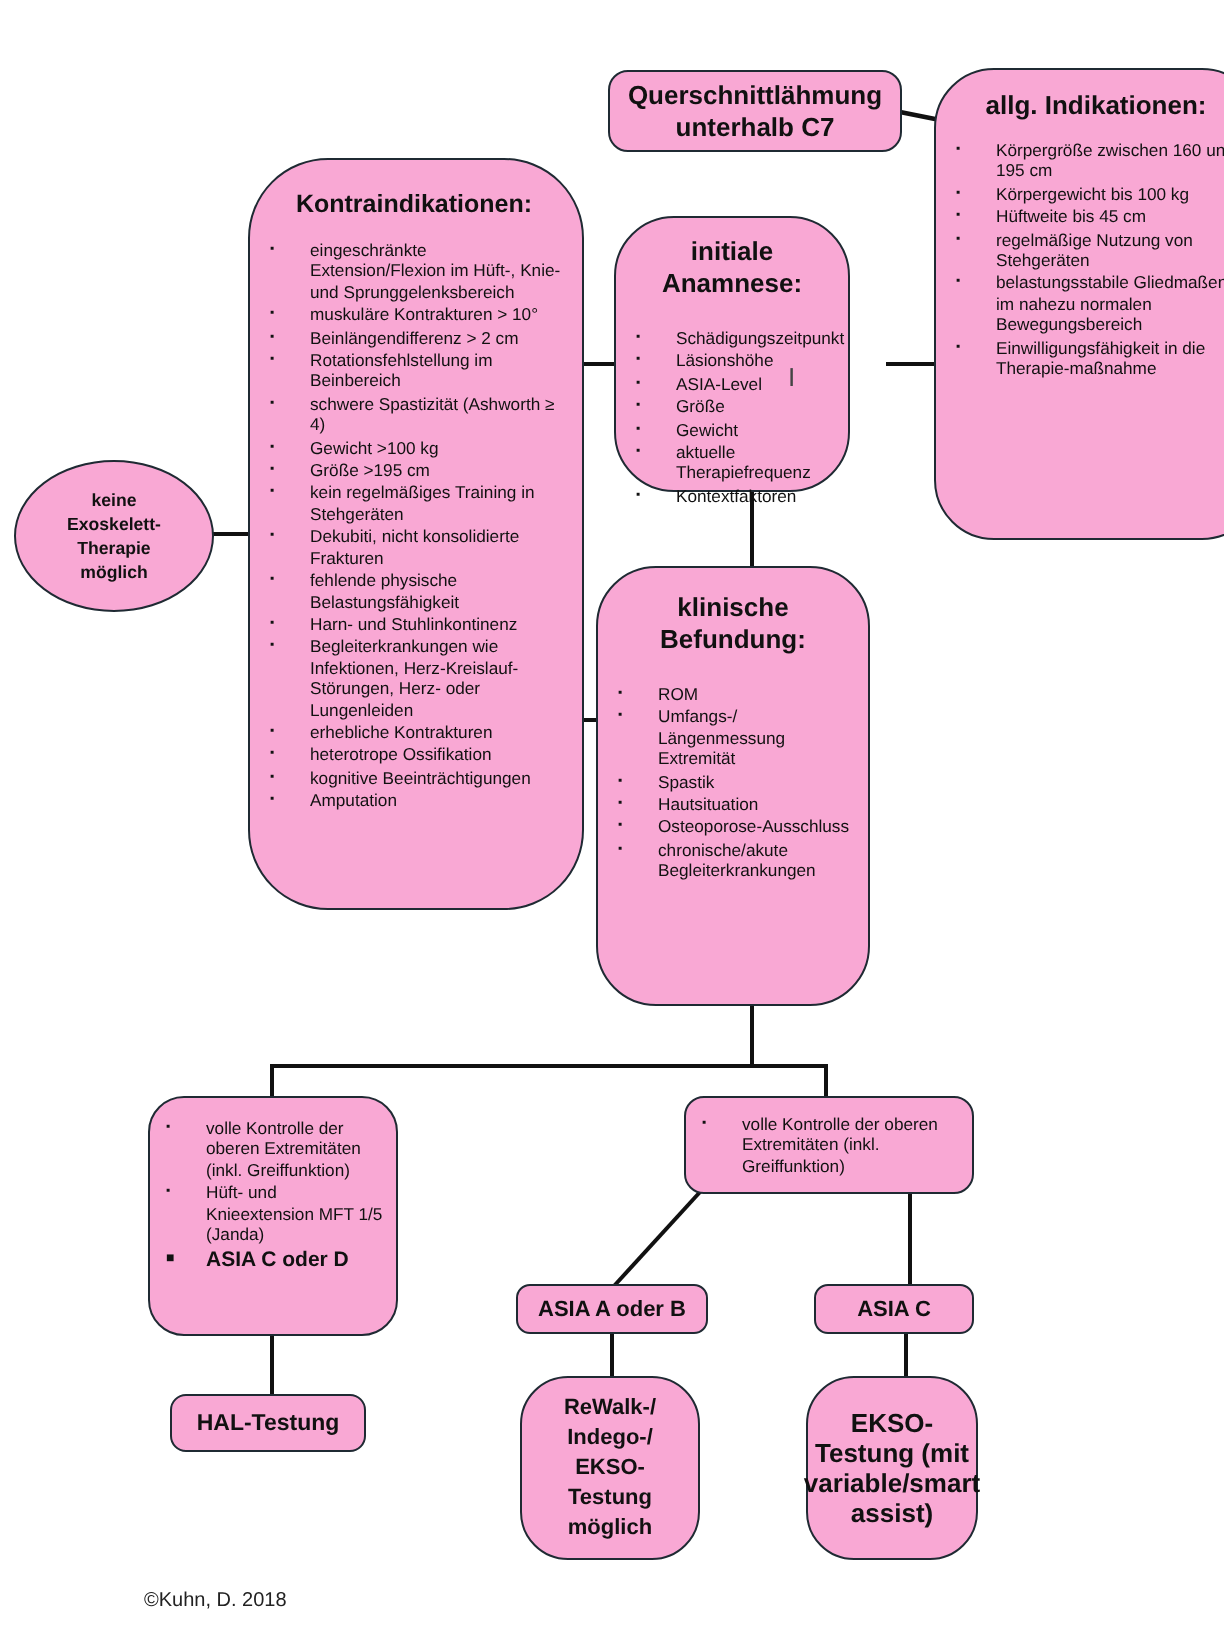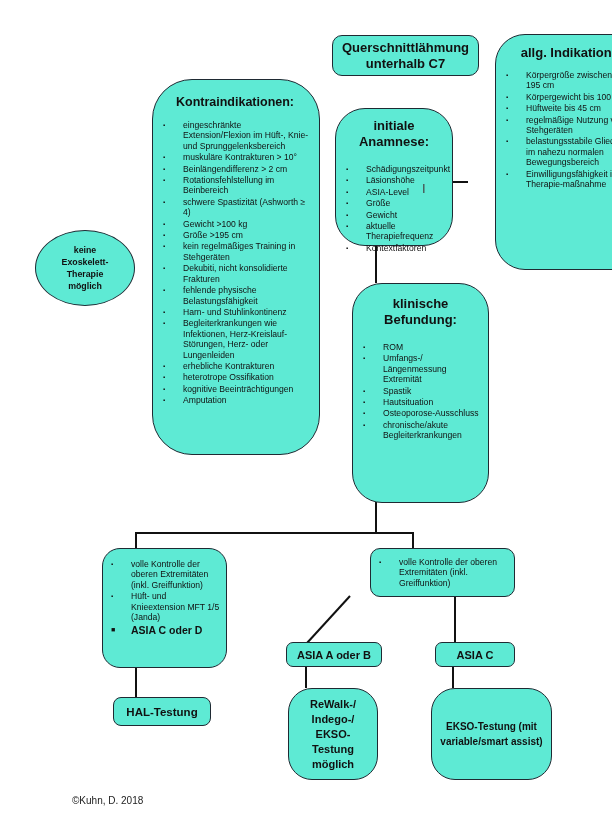--- a/index.html
+++ b/index.html
@@ -1,19 +1,19 @@
 <!DOCTYPE html>
 <html><head>
 <meta charset="utf-8">
 <style>
   html, body { margin: 0; padding: 0; background: #ffffff; }
   body { width: 612px; height: 818px; position: relative; overflow: hidden;
          font-family: "Liberation Sans", sans-serif; color: #111; }
-  .box { position: absolute; background: #5eead4; border: 1.6px solid #1f2a33;
-         box-sizing: border-box; margin-left: 28px; }
+  .box { position: absolute; background: #f9a8d4; border: 1.6px solid #1f2a33;
+         box-sizing: border-box; }
   .title { font-weight: bold; text-align: center; }
   ul.bul { list-style: none; margin: 0; padding: 0; }
   ul.bul li { position: relative; padding-left: 24px; font-size: 8.6px; line-height: 10.4px; margin-bottom: 1px; }
   ul.bul li::before { content: "\25AA"; position: absolute; left: 4px; top: 0; font-size: 6px; }
   svg.conn { position: absolute; left: 0; top: 0; }
   .center-text { display: flex; align-items: center; justify-content: center; text-align: center; font-weight: bold; }
 </style>
 </head>
 <body>
 
@@ -82,21 +82,21 @@
       <li>Läsionshöhe</li>
       <li>ASIA-Level</li>
       <li>Größe</li>
       <li>Gewicht</li>
       <li>aktuelle Therapiefrequenz</li>
       <li>Kontextfaktoren</li>
     </ul>
   <span style="position:absolute; left:86px; top:72px; font-size:13px; color:#444;">I</span>
 </div>
 
-<div class="box" style="left:324px; top:283px; width:137px; height:220px; border-radius:30px; padding:12px 6px 0 6px;">
+<div class="box" style="left:298px; top:283px; width:137px; height:220px; border-radius:30px; padding:12px 6px 0 6px;">
   <div class="title" style="font-size:13px; line-height:16px; margin:0 14px 14px;">klinische Befundung:</div>
   <ul class="bul" id="find-list">
       <li>ROM</li>
       <li>Umfangs-/ Längenmessung Extremität</li>
       <li>Spastik</li>
       <li>Hautsituation</li>
       <li>Osteoporose-Ausschluss</li>
       <li>chronische/akute Begleiterkrankungen</li>
     </ul>
 </div>
@@ -122,17 +122,17 @@
 </div>
 <div class="box center-text" style="left:258px; top:642px; width:96px; height:25px; border-radius:7px; font-size:11px;">
   <span>ASIA A oder B</span>
 </div>
 <div class="box center-text" style="left:407px; top:642px; width:80px; height:25px; border-radius:7px; font-size:11px;">
   <span>ASIA C</span>
 </div>
 <div class="box center-text" style="left:260px; top:688px; width:90px; height:92px; border-radius:24px; font-size:11px; line-height:15px; padding:0 14px;">
   <span>ReWalk-/ Indego-/ EKSO-Testung möglich</span>
 </div>
-<div class="box center-text" style="left:403px; top:688px; width:121px; height:92px; border-radius:24px; font-size:10px; line-height:15px; padding:0 6px;">
+<div class="box center-text" style="left:403px; top:688px; width:86px; height:92px; border-radius:24px; font-size:13px; line-height:15px; padding:0 6px;">
   <span>EKSO-Testung (mit variable/smart assist)</span>
 </div>
 
 <div style="position:absolute; left:72px; top:795px; font-size:10px; color:#222;">©Kuhn, D. 2018</div>
 
 </body></html>

